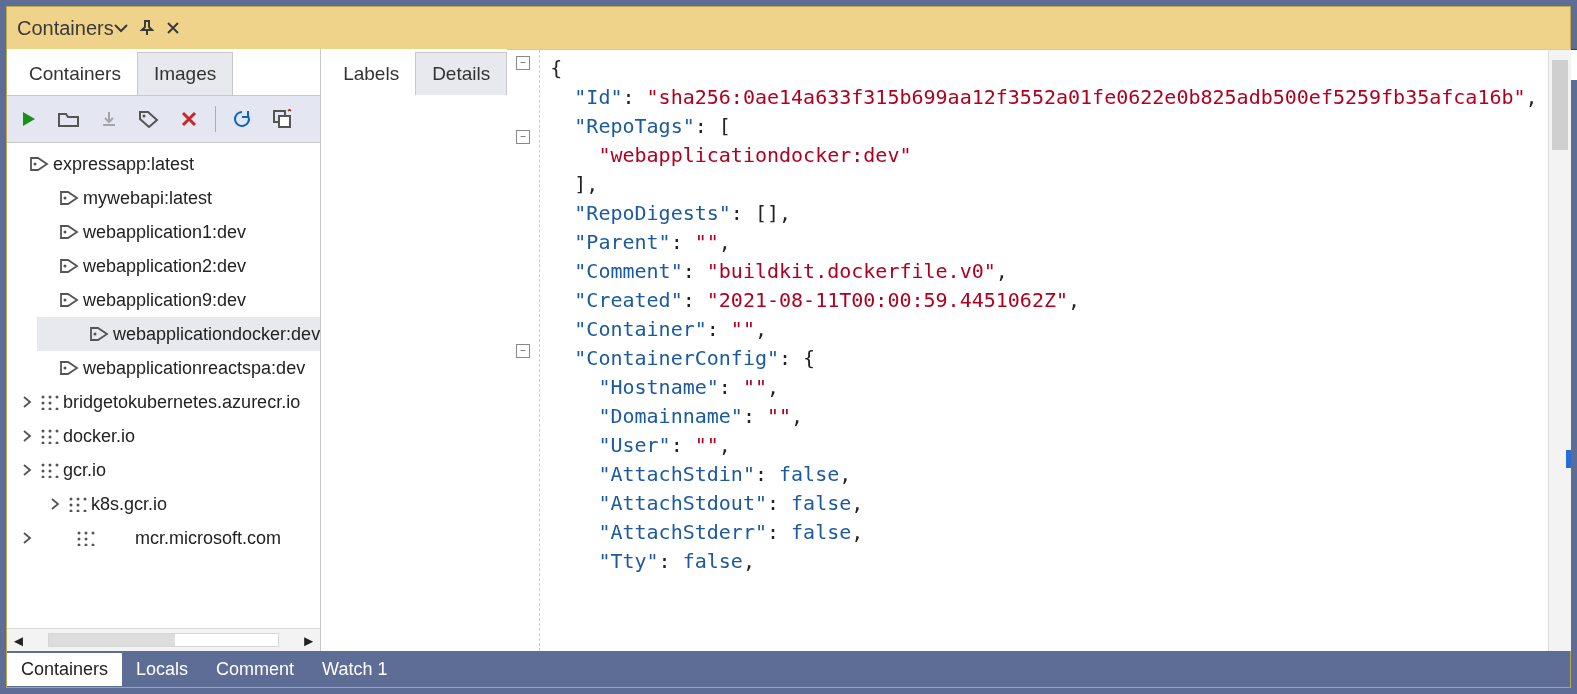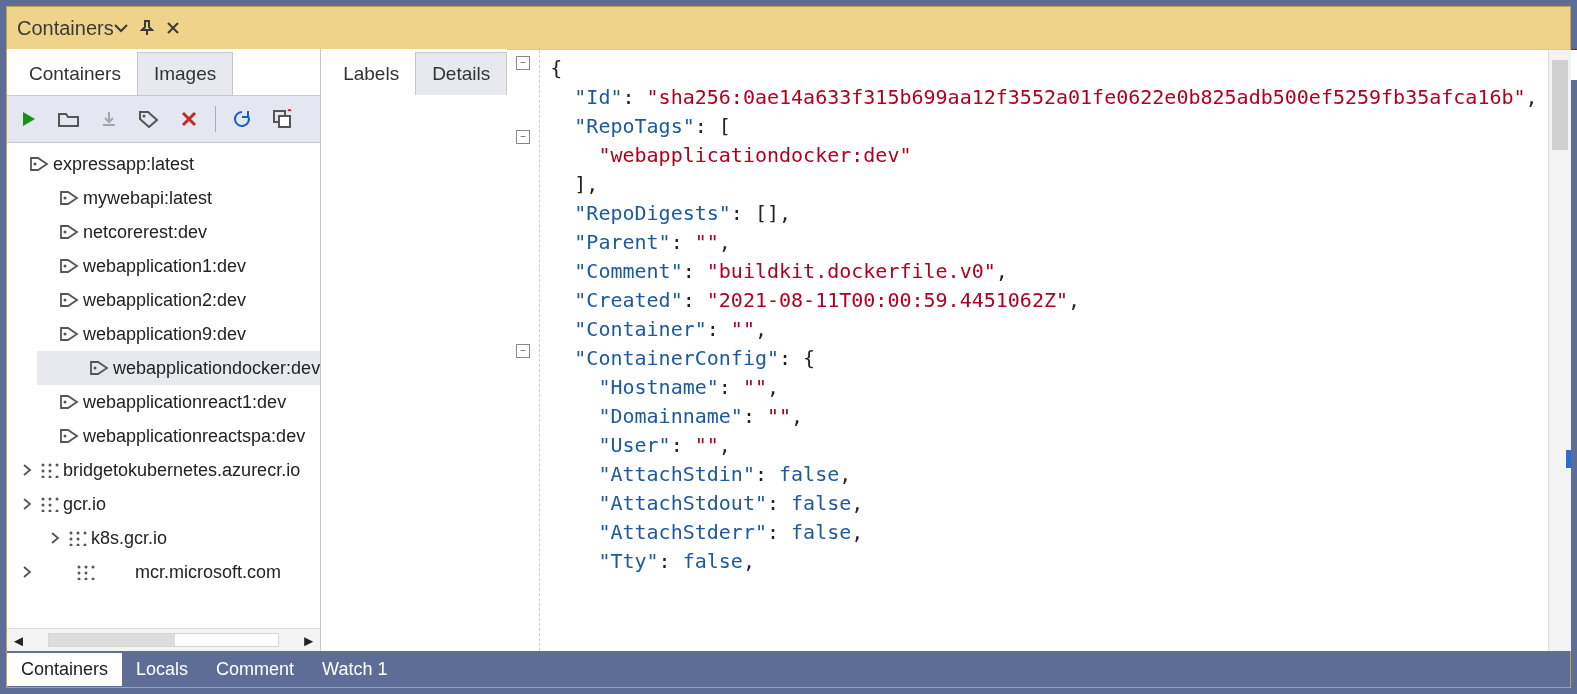--- a/index.html
+++ b/index.html
@@ -148,29 +148,20 @@
               </span>
               <span>mywebapi:latest</span>
             </div>
             <div class="row" style="padding-left: 50px;">
               <span class="icon">
                 <svg width="22" height="16">
                   <path d="M2 2h7l9 6-9 6H2z" fill="none" stroke="#555" stroke-width="1.8"></path>
                   <circle cx="6" cy="8" r="1.5" fill="#555"></circle>
                 </svg>
               </span>
-              <span>netcorerest:dev</span>
-            </div>
-            <div class="row" style="padding-left: 50px;">
-              <span class="icon">
-                <svg width="22" height="16">
-                  <path d="M2 2h7l9 6-9 6H2z" fill="none" stroke="#555" stroke-width="1.8"></path>
-                  <circle cx="6" cy="8" r="1.5" fill="#555"></circle>
-                </svg>
-              </span>
               <span>webapplication1:dev</span>
             </div>
             <div class="row" style="padding-left: 50px;">
               <span class="icon">
                 <svg width="22" height="16">
                   <path d="M2 2h7l9 6-9 6H2z" fill="none" stroke="#555" stroke-width="1.8"></path>
                   <circle cx="6" cy="8" r="1.5" fill="#555"></circle>
                 </svg>
               </span>
               <span>webapplication2:dev</span>
@@ -193,29 +184,20 @@
               </span>
               <span>webapplicationdocker:dev</span>
             </div>
             <div class="row" style="padding-left: 50px;">
               <span class="icon">
                 <svg width="22" height="16">
                   <path d="M2 2h7l9 6-9 6H2z" fill="none" stroke="#555" stroke-width="1.8"></path>
                   <circle cx="6" cy="8" r="1.5" fill="#555"></circle>
                 </svg>
               </span>
-              <span>webapplicationreact1:dev</span>
-            </div>
-            <div class="row" style="padding-left: 50px;">
-              <span class="icon">
-                <svg width="22" height="16">
-                  <path d="M2 2h7l9 6-9 6H2z" fill="none" stroke="#555" stroke-width="1.8"></path>
-                  <circle cx="6" cy="8" r="1.5" fill="#555"></circle>
-                </svg>
-              </span>
               <span>webapplicationreactspa:dev</span>
             </div>
             <div class="row" style="padding-left: 10px;">
               <span class="expander">
                 <svg width="10" height="12">
                   <path d="M2 1 L8 6 L2 11" fill="none" stroke="#555" stroke-width="1.8"></path>
                 </svg>
               </span>
               <span class="icon">
                 <svg width="20" height="16">
@@ -223,20 +205,40 @@
                   <circle cx="10" cy="3" r="1.5" fill="#555"></circle>
                   <circle cx="17" cy="3" r="1.5" fill="#555"></circle>
                   <circle cx="3" cy="9" r="1.5" fill="#555"></circle>
                   <circle cx="10" cy="9" r="1.5" fill="#555"></circle>
                   <circle cx="3" cy="15" r="1.5" fill="#555"></circle>
                   <circle cx="10" cy="15" r="1.5" fill="#555"></circle>
                   <circle cx="17" cy="15" r="1.5" fill="#555"></circle>
                 </svg>
               </span>
               <span>bridgetokubernetes.azurecr.io</span>
+            </div>
+            <div class="row" style="padding-left: 10px;">
+              <span class="expander">
+                <svg width="10" height="12">
+                  <path d="M2 1 L8 6 L2 11" fill="none" stroke="#555" stroke-width="1.8"></path>
+                </svg>
+              </span>
+              <span class="icon">
+                <svg width="20" height="16">
+                  <circle cx="3" cy="3" r="1.5" fill="#555"></circle>
+                  <circle cx="10" cy="3" r="1.5" fill="#555"></circle>
+                  <circle cx="17" cy="3" r="1.5" fill="#555"></circle>
+                  <circle cx="3" cy="9" r="1.5" fill="#555"></circle>
+                  <circle cx="10" cy="9" r="1.5" fill="#555"></circle>
+                  <circle cx="3" cy="15" r="1.5" fill="#555"></circle>
+                  <circle cx="10" cy="15" r="1.5" fill="#555"></circle>
+                  <circle cx="17" cy="15" r="1.5" fill="#555"></circle>
+                </svg>
+              </span>
+              <span>docker.io</span>
             </div>
             <div class="row" style="padding-left: 10px;">
               <span class="expander">
                 <svg width="10" height="12">
                   <path d="M2 1 L8 6 L2 11" fill="none" stroke="#555" stroke-width="1.8"></path>
                 </svg>
               </span>
               <span class="icon">
                 <svg width="20" height="16">
                   <circle cx="3" cy="3" r="1.5" fill="#555"></circle>

